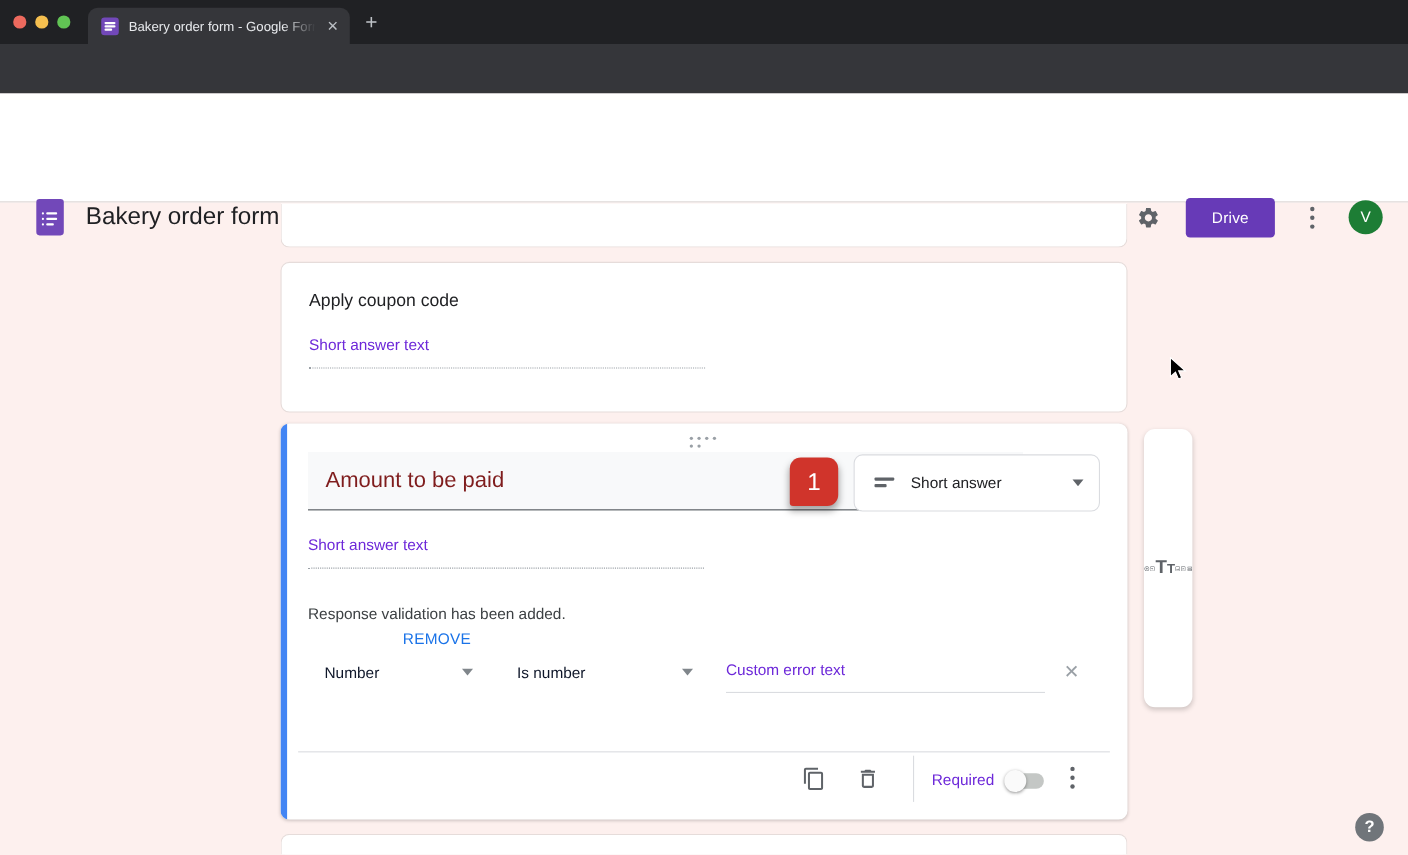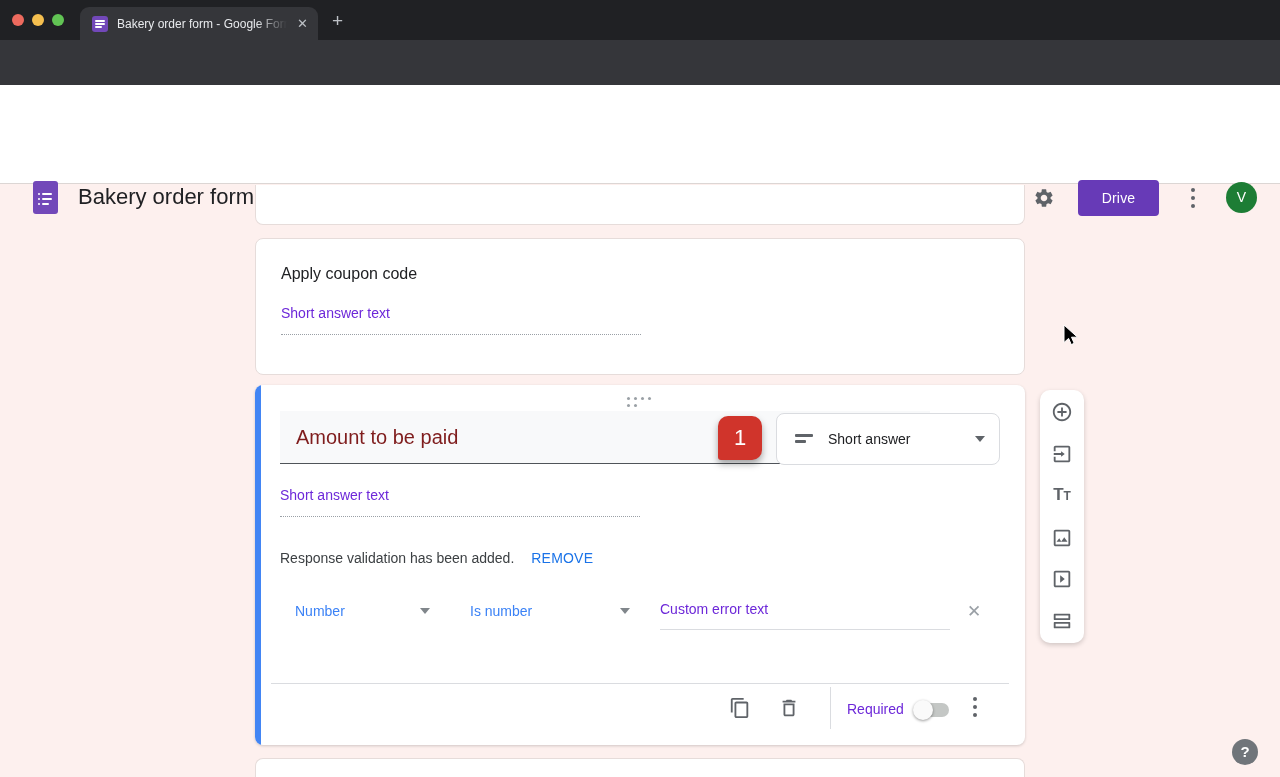--- a/index.html
+++ b/index.html
@@ -79,40 +79,40 @@
   .ann-badge { left:463px; top:31px; width:44px; height:44px; background:#d0342b; border-radius:10px 10px 10px 3px; box-shadow:0 4px 7px rgba(0,0,0,.35); color:#fff; font-size:22px; font-weight:500; text-align:center; line-height:44px; }
   .typesel { left:521px; top:28px; width:224px; height:52px; border:1px solid #dadce0; border-radius:8px; display:flex; align-items:center; padding:0 14px 0 18px; background:#fff; }
   .shortans-icon { width:20px; height:14px; position:relative; flex:0 0 20px; }
   .shortans-icon i { position:absolute; left:0; height:2.5px; background:#5f6368; border-radius:1px; }
   .shortans-icon i:nth-child(1){ top:2px; width:18px; }
   .shortans-icon i:nth-child(2){ top:8px; width:11px; }
   .typesel-label { margin-left:13px; font-size:14px; color:#202124; }
   .caret { width:0; height:0; border-left:5px solid transparent; border-right:5px solid transparent; border-top:6px solid #5f6368; }
   .typesel .caret { margin-left:auto; }
   .ans-ph { left:25px; top:102px; width:360px; }
-  .vnote { left:25px; top:165px; font-size:14px; color:#3c4043; display:flex; align-items:center; gap:17px; }
+  .vnote { left:25px; top:165px; font-size:14px; color:#3c4043; display:flex; align-items:center; gap:6px;flex-direction:column; }
   .removelink { color:#1a73e8; font-weight:500; letter-spacing:.2px; }
   .vrow { left:0; top:216px; width:770px; height:36px; }
-  .vdd { display:flex; align-items:center; font-size:14px; color:#3b82f6; top:2px; }
+  .vdd { display:flex; align-items:center; font-size:14px; color:#0f172a; top:2px; }
   .vdd .caret { margin-left:auto; border-top-color:#80868b; }
   .vtype { left:40px; width:135px; }
   .vrule { left:215px; width:160px; }
   .verror { left:405px; top:0; width:290px; border-bottom:1px solid #dadce0; padding-bottom:12px; }
   .vclose { left:712px; top:0; font-size:17px; color:#9aa0a6; }
   .cdivider { left:16px; top:298px; width:738px; height:1px; background:#dadce0; }
   .fic { width:22px; height:22px; fill:#5f6368; top:312px; }
   .vdivline { left:575px; top:302px; width:1px; height:42px; background:#dadce0; }
   .reqlabel { left:592px; top:316px; font-size:14px; color:#6d28d9; }
   .toggle { left:658px; top:315px; width:38px; height:20px; }
   .toggle .track { position:absolute; left:2px; top:3px; width:34px; height:14px; border-radius:7px; background:#c4c7c5; }
   .toggle .knob { position:absolute; left:0; top:0; width:20px; height:20px; border-radius:50%; background:#fafafa; box-shadow:0 1px 3px rgba(0,0,0,.4); }
   .qmenu-dots { left:718px; top:312px; }
 
   
-  .sidetools { left:1040px; top:390px; width:44px; height:253px; background:#fff; border-radius:10px; box-shadow:0 2px 5px rgba(0,0,0,.18); display:flex; flex-direction:column; align-items:center; justify-content:space-between; padding:11px 0; }
+  .sidetools { left:1040px; top:390px; width:44px; height:253px; background:#fff; border-radius:10px; box-shadow:0 2px 5px rgba(0,0,0,.18); display:flex; flex-direction:row; align-items:center; justify-content:space-between; padding:11px 0; }
   .stic { width:22px; height:22px; fill:#5f6368; }
   .tt-icon { color:#5f6368; font-weight:700; font-size:17px; line-height:22px; }
   .tt-icon small { font-size:12px; font-weight:700; }
 
   .card-bot-partial { left:255px; top:758px; width:770px; height:19px; border-radius:8px 8px 0 0; border-bottom:none; }
   .helpbtn { left:1232px; top:739px; width:26px; height:26px; border-radius:50%; background:#70757a; color:#fff; font-size:15px; font-weight:700; text-align:center; line-height:26px; }
   .cursor { left:1063px; top:324px; }
 </style>
 </head>
 <body>

